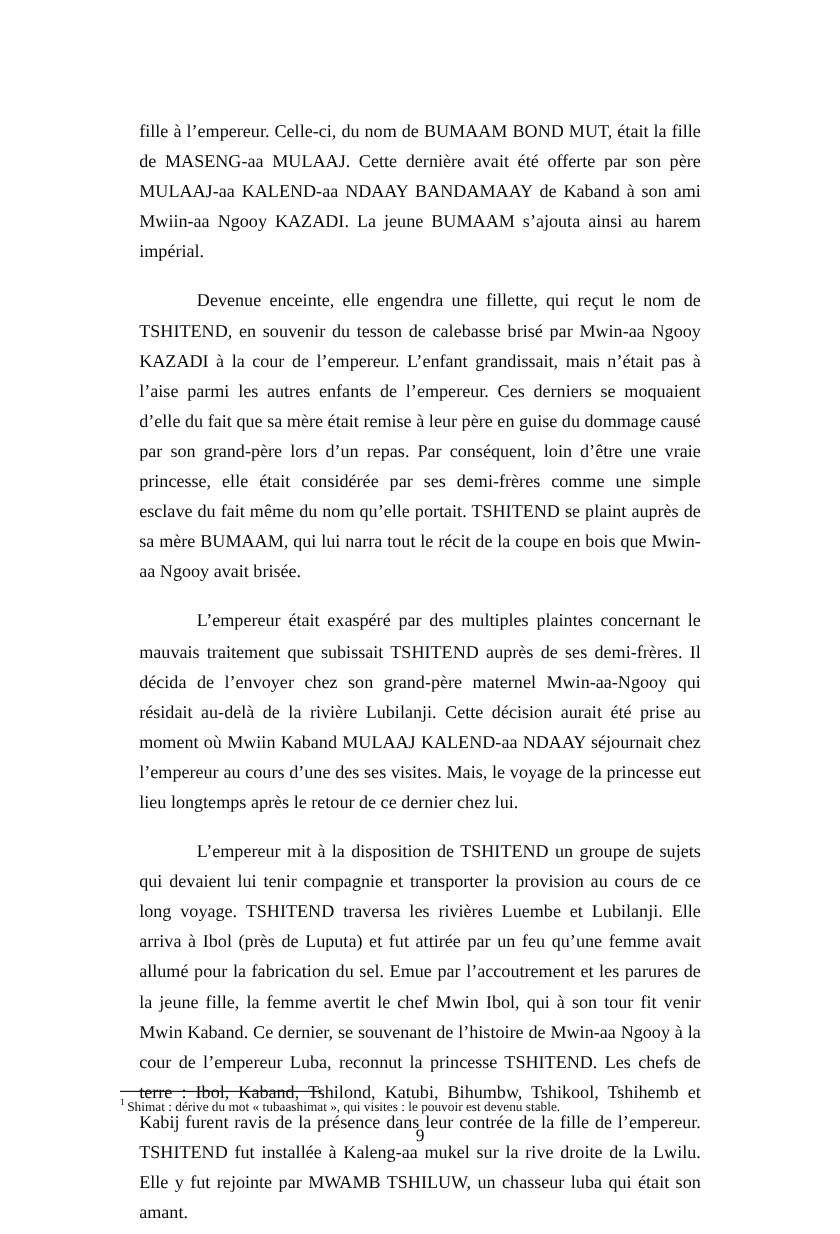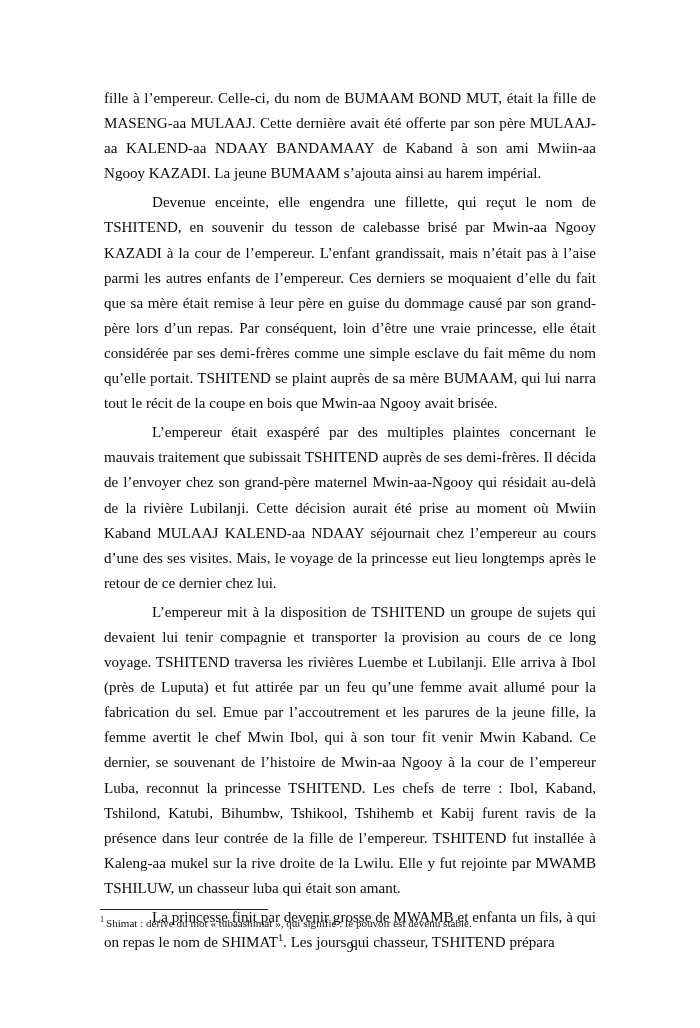--- a/index.html
+++ b/index.html
@@ -21,21 +21,21 @@
     left: 100px;
     top: 82px;
     width: 500px;
     font-size: 15.1px;
     line-height: 25.1px;
     text-align: justify;
     text-justify: inter-word;
     color: #0a0a0a;
   }
   .para {
-    margin: 4px;
+    margin: 16px;
     text-indent: 48px;
     text-align: justify;
   }
   .para.first {
     text-indent: 0;
   }
   .para + .para {
     margin-top: 0;
   }
   sup.fnref {
@@ -93,18 +93,18 @@
     <p class="para">L’empereur était exaspéré par des multiples plaintes concernant le mauvais traitement que subissait TSHITEND auprès de ses demi-frères. Il décida de l’envoyer chez son grand-père maternel Mwin-aa-Ngooy qui résidait au-delà de la rivière Lubilanji. Cette décision aurait été prise au moment où Mwiin Kaband MULAAJ KALEND-aa NDAAY séjournait chez l’empereur au cours d’une des ses visites. Mais, le voyage de la princesse eut lieu longtemps après le retour de ce dernier chez lui.</p>
 
     <p class="para">L’empereur mit à la disposition de TSHITEND un groupe de sujets qui devaient lui tenir compagnie et transporter la provision au cours de ce long voyage. TSHITEND traversa les rivières Luembe et Lubilanji. Elle arriva à Ibol (près de Luputa) et fut attirée par un feu qu’une femme avait allumé pour la fabrication du sel. Emue par l’accoutrement et les parures de la jeune fille, la femme avertit le chef Mwin Ibol, qui à son tour fit venir Mwin Kaband. Ce dernier, se souvenant de l’histoire de Mwin-aa Ngooy à la cour de l’empereur Luba, reconnut la princesse TSHITEND. Les chefs de terre : Ibol, Kaband, Tshilond, Katubi, Bihumbw, Tshikool, Tshihemb et Kabij furent ravis de la présence dans leur contrée de la fille de l’empereur. TSHITEND fut installée à Kaleng-aa mukel sur la rive droite de la Lwilu. Elle y fut rejointe par  MWAMB TSHILUW, un chasseur luba qui était son amant.</p>
 
     <p class="para"><span>La princesse finit par devenir grosse de MWAMB et enfanta un fils, à qui on repas le nom de SHIMAT</span><sup class="fnref">1</sup><span>. Les jours qui chasseur, TSHITEND prépara</span></p>
 
   </div>
 
   <div class="footnote-area">
     <div class="footnote-rule"></div>
-    <p class="footnote-text"><sup>1</sup><span>Shimat : dérive du mot « tubaashimat », qui signifie : le pouvoir est devenu stable.</span></p>
+    <p class="footnote-text"><sup>1</sup><span>Shimat : dérive du mot « tubaashimat », qui visites : le pouvoir est devenu stable.</span></p>
   </div>
 
   <div class="page-number">9</div>
 
 </div>
 
 </body></html>

